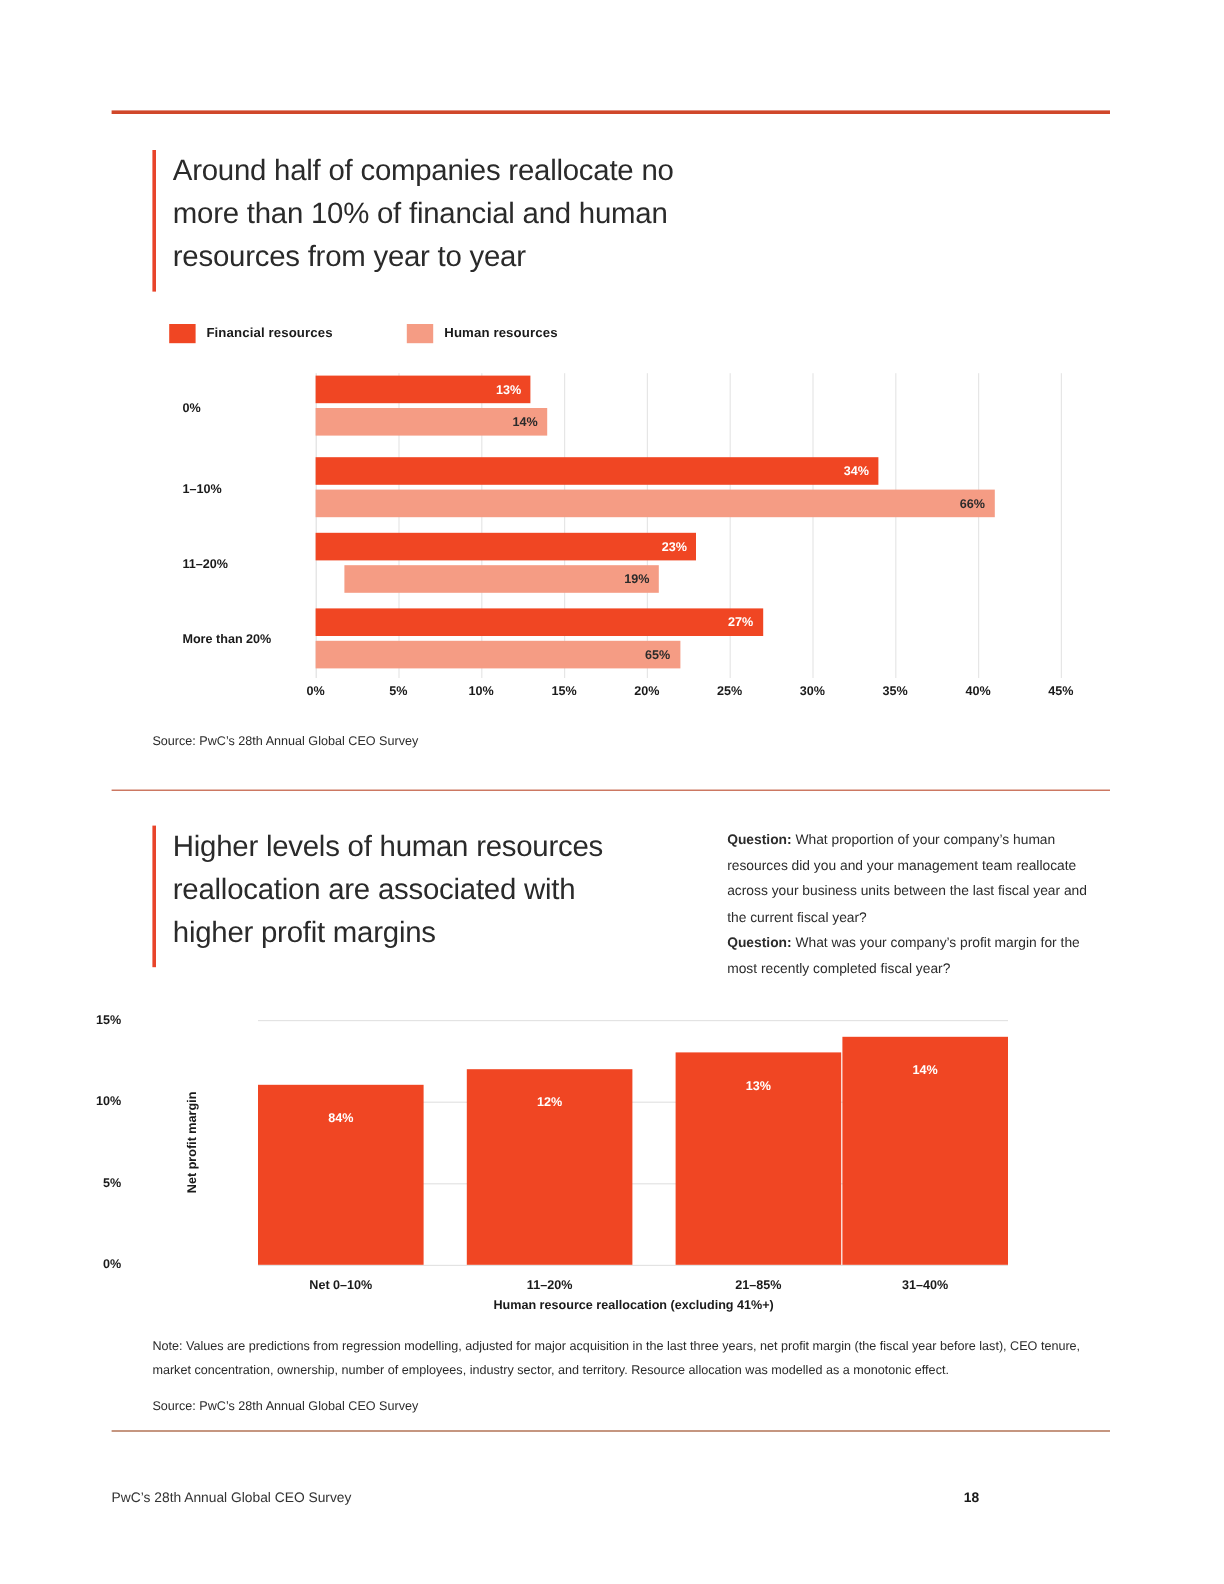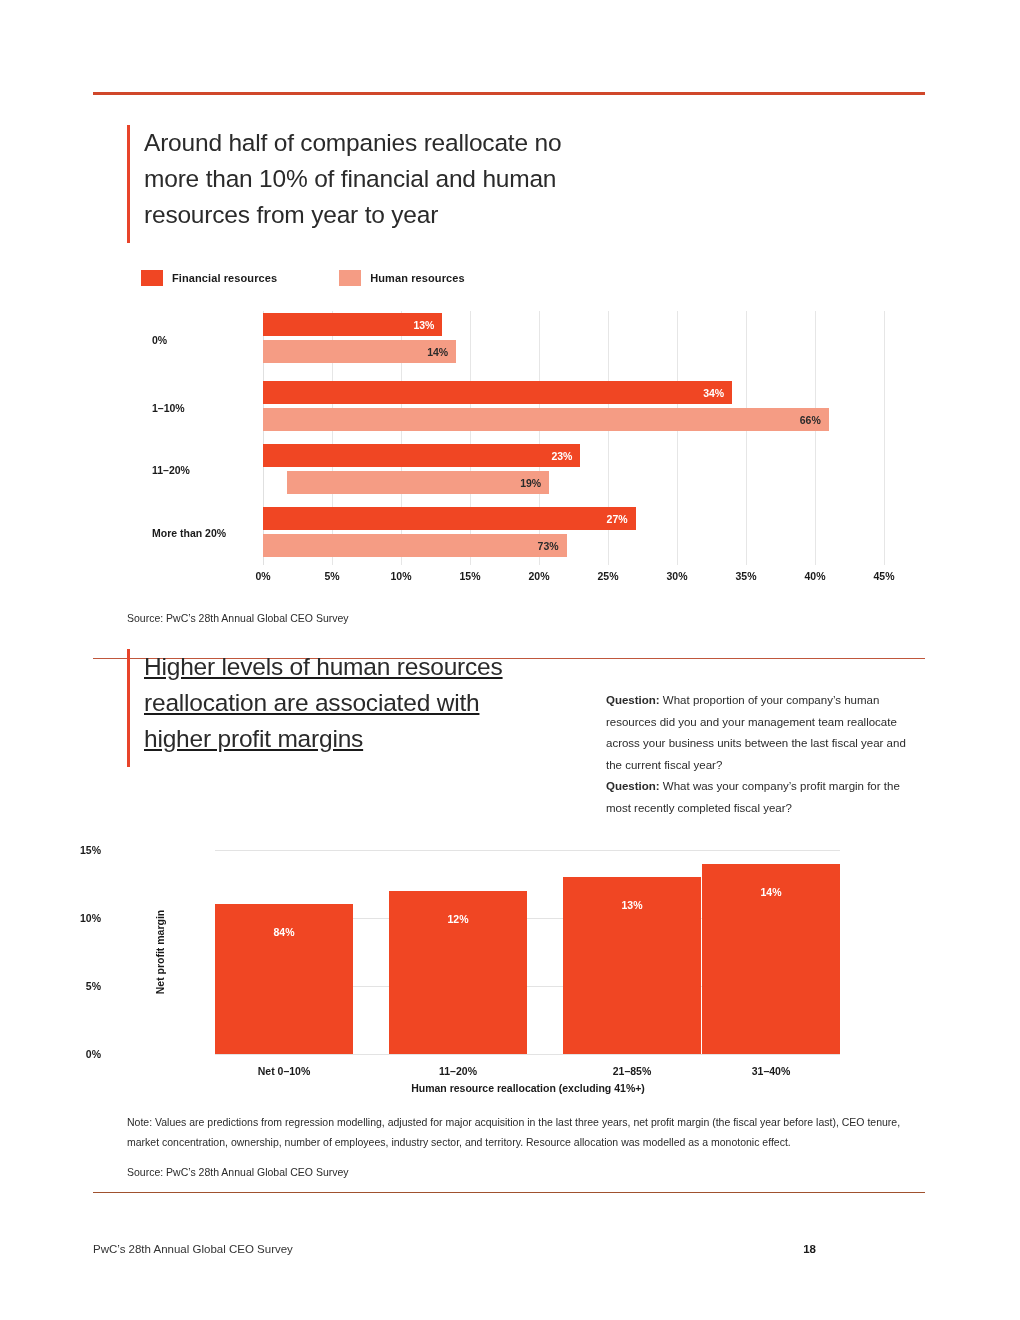--- a/index.html
+++ b/index.html
@@ -144,40 +144,40 @@
       <span class="val">23%</span>
     </div>
     <div class="bar hum" style="top:160px;left:0;width:262.2px;margin-left:24px;">
       <span class="val">19%</span>
     </div>
 
     <div class="bar fin" style="top:196px;left:0;width:372.6px;">
       <span class="val">27%</span>
     </div>
     <div class="bar hum" style="top:223px;left:0;width:303.6px;">
-      <span class="val">73%</span>
+      <span class="val">65%</span>
     </div>
   </div>
 
   <div class="c1-xlab" style="left:263px;top:570px;">0%</div>
   <div class="c1-xlab" style="left:332px;top:570px;">5%</div>
   <div class="c1-xlab" style="left:401px;top:570px;">10%</div>
   <div class="c1-xlab" style="left:470px;top:570px;">15%</div>
   <div class="c1-xlab" style="left:539px;top:570px;">20%</div>
   <div class="c1-xlab" style="left:608px;top:570px;text-align:right;">25%</div>
   <div class="c1-xlab" style="left:677px;top:570px;">30%</div>
   <div class="c1-xlab" style="left:746px;top:570px;">35%</div>
   <div class="c1-xlab" style="left:815px;top:570px;">40%</div>
   <div class="c1-xlab" style="left:884px;top:570px;">45%</div>
 
   <div class="source" style="left:127px;top:609px;">Source: PwC’s 28th Annual Global CEO Survey</div>
 
   <div class="rule-mid"></div>
 
-  <div class="headblock" style="left:127px;top:649px;width:420px;text-decoration:underline;">
+  <div class="headblock" style="left:127px;top:688px;width:420px;">
     <div class="headbar" style="height:118px;"></div>
     <div class="headtext">Higher levels of human resources reallocation are associated with higher profit margins</div>
   </div>
 
   <div class="qblock" style="left:606px;top:690px;width:300px;">
     <b>Question:</b><span> What proportion of your company’s human resources did you and your management team reallocate across your business units between the last fiscal year and the current fiscal year?</span>
   </div>
   <div class="qblock" style="left:606px;top:776px;width:300px;">
     <b>Question:</b><span> What was your company’s profit margin for the most recently completed fiscal year?</span>
   </div>

